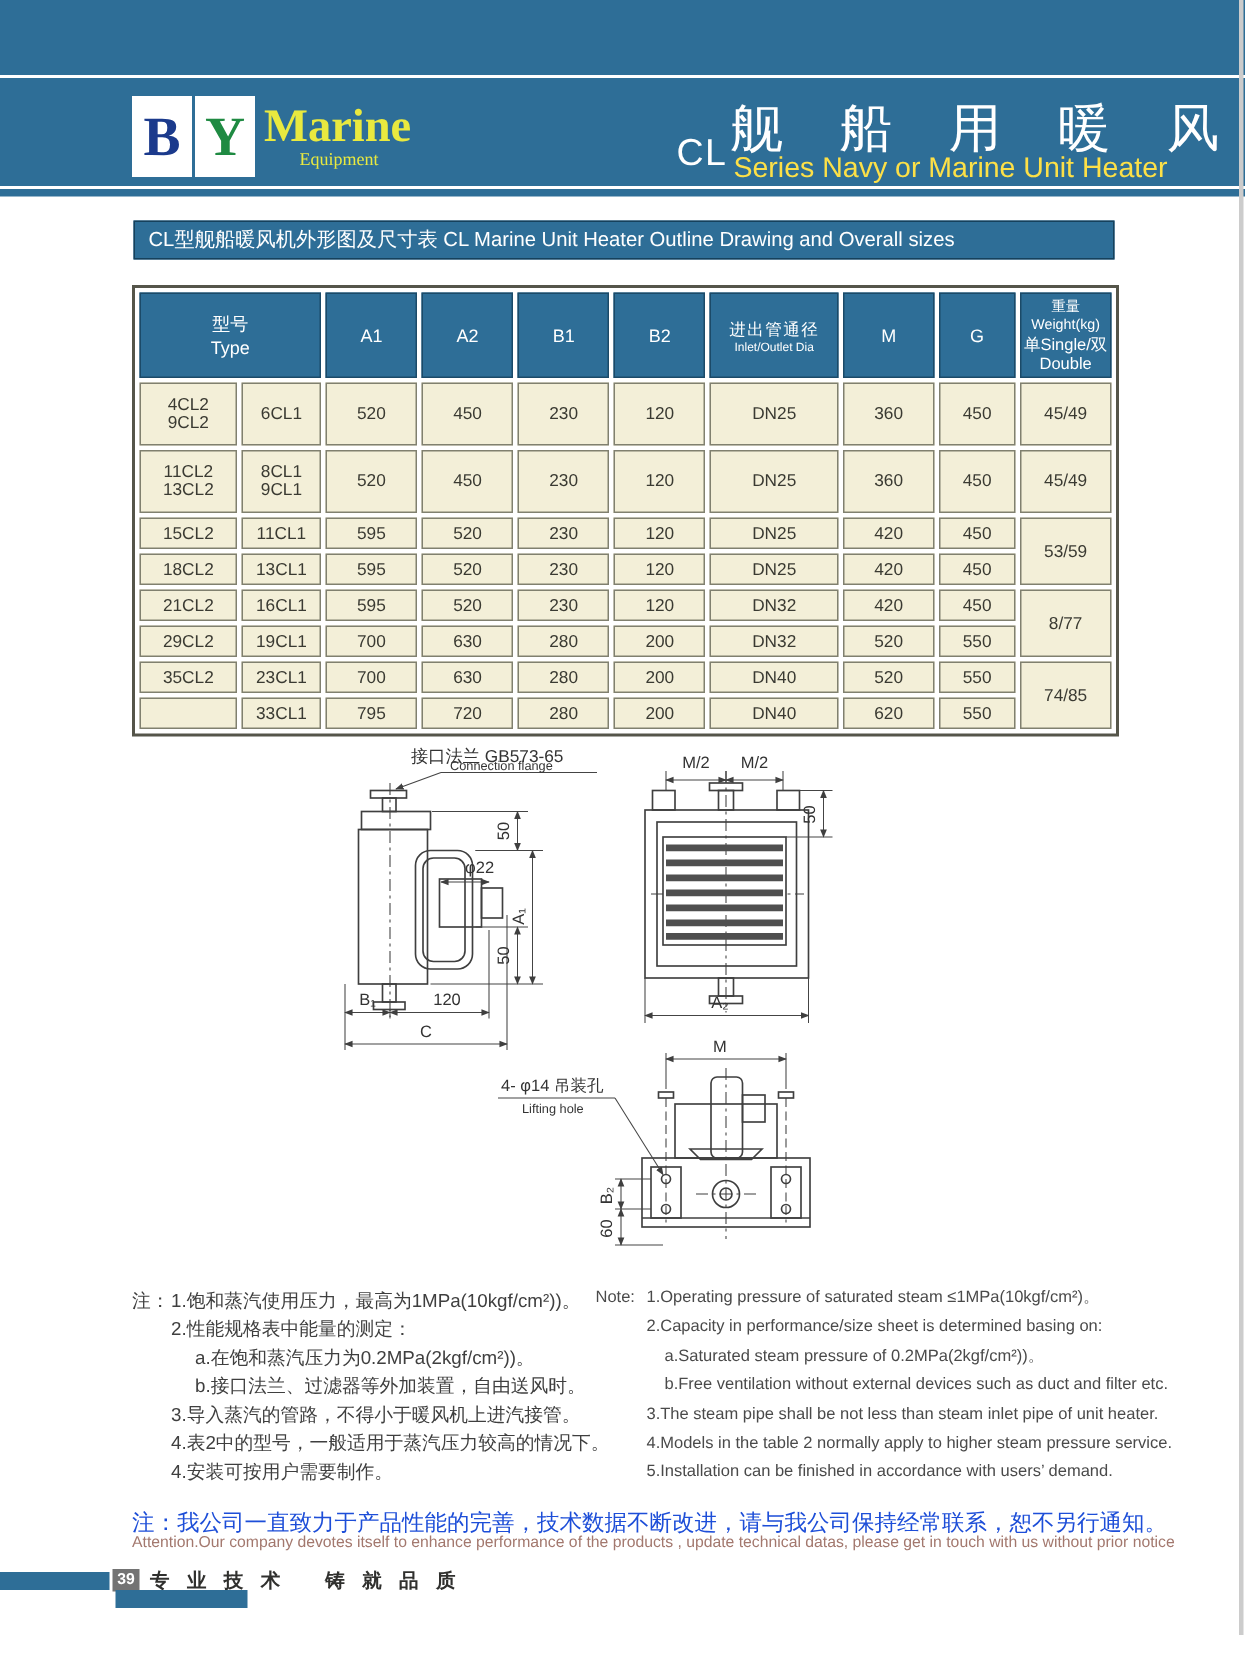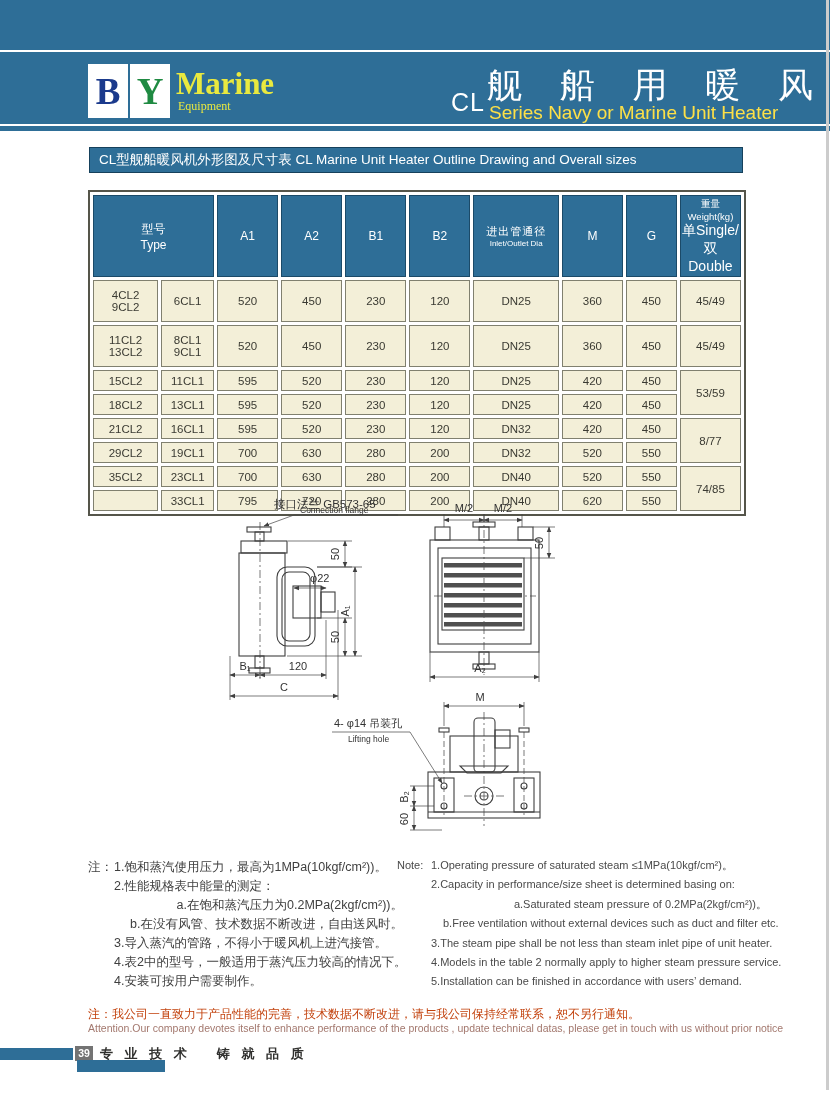--- a/index.html
+++ b/index.html
@@ -9,21 +9,21 @@
   
   .banner{position:absolute;left:0;top:0;width:830px;height:131px;background:#2e6e97;}
   .banner-line-top{position:absolute;left:0;top:50px;width:830px;height:2px;background:#ffffff;}
   .banner-line-bottom{position:absolute;left:0;top:124px;width:830px;height:2px;background:#ffffff;}
   .logo{position:absolute;left:88px;top:64px;display:flex;align-items:flex-start;}
   .logo-box{width:40px;height:54px;background:#ffffff;display:flex;align-items:center;justify-content:center;
             font-family:"Liberation Serif",serif;font-weight:bold;font-size:37px;margin-right:2px;}
   .logo-b{color:#1b3a8c;} .logo-y{color:#1f8a42;}
   .logo-words{margin-left:4px;line-height:1;}
   .logo-marine{font-family:"Liberation Serif",serif;font-weight:bold;font-size:31px;color:#e9e93f;display:block;margin-top:4px;}
-  .logo-equip{font-family:"Liberation Serif",serif;font-size:12px;color:#e9e93f;display:block;margin-top:1px;margin-left:2px;}
+  .logo-equip{font-family:"Liberation Serif",serif;font-size:12px;color:#e9e93f;display:block;margin-top:1px;margin-left:2px;text-align:center;}
   .cl-code{position:absolute;left:451px;top:88px;color:#ffffff;font-size:25px;letter-spacing:1px;}
   .title-cn{position:absolute;left:487px;top:62px;color:#ffffff;font-size:35px;letter-spacing:14px;white-space:nowrap;}
   .subtitle-en{position:absolute;left:489px;top:102px;color:#fde047;font-size:19px;white-space:nowrap;}
 
   
   .section-bar{position:absolute;left:89px;top:147px;width:654px;height:26px;background:#2e6e97;
                border:1px solid #16415c;box-sizing:border-box;}
   .section-bar span{display:block;color:#ffffff;font-size:13.5px;line-height:23px;padding-left:9px;white-space:nowrap;}
 
   
@@ -31,33 +31,33 @@
   table.spec{border-collapse:separate;border-spacing:3px;background:#ffffff;border:2px solid #55554a;width:658px;}
   table.spec th{background:#2e6e97;color:#ffffff;border:1px solid #1b4a68;font-weight:normal;
                 font-size:12px;padding:2px 1px;}
   table.spec td{background:#f3efd8;color:#3a3a32;border:1px solid #80806f;text-align:center;
                 font-size:11.5px;height:19px;padding:0 2px;}
   td.tall{height:40px;}
   .two{display:flex;flex-direction:column;justify-content:center;height:36px;padding:2px 0;}
   .hdr-sub{font-size:8px;display:block;}
   .hdr-dia-cn{font-size:11px;display:block;letter-spacing:1px;}
   .hdr-w1{font-size:9.5px;display:block;text-align:center;}
-  .hdr-w2{font-size:14px;display:block;}
+  .hdr-w2{font-size:11px;display:block;}
 
   
   .notes-cn{position:absolute;left:88px;top:858px;width:315px;font-size:12.5px;line-height:19px;color:#3f3f3f;}
   .notes-en{position:absolute;left:397px;top:856px;width:370px;font-size:11px;line-height:19.4px;color:#4a4a4a;}
   .notes-label{position:absolute;left:0;top:0;}
   .nline{padding-left:26px;white-space:nowrap;}
   .notes-en .nline{padding-left:34px;}
-  .nline.sub{padding-left:42px;text-align:right;}
+  .nline.sub{padding-left:42px;}
   .notes-en .nline.sub{padding-left:46px;}
 
   
-  .attention-cn{position:absolute;left:88px;top:1006px;font-size:12px;color:#c2410c;white-space:nowrap;}
+  .attention-cn{position:absolute;left:88px;top:1006px;font-size:15px;color:#1d4ed8;white-space:nowrap;}
   .attention-en{position:absolute;left:88px;top:1022px;font-size:10.5px;color:#a3786e;white-space:nowrap;}
 
   
   .footer-bar-left{position:absolute;left:0;top:1048px;width:73px;height:12px;background:#2e6e97;}
   .footer-page{position:absolute;left:75px;top:1046px;width:18px;height:15px;background:#737373;color:#ffffff;
                font-size:10.5px;font-weight:bold;text-align:center;line-height:15px;}
   .footer-slogan{position:absolute;left:100px;top:1045px;font-size:13px;font-weight:bold;color:#30302e;letter-spacing:4px;}
   .footer-slogan .gap{display:inline-block;width:26px;}
   .footer-bar-under{position:absolute;left:77px;top:1060px;width:88px;height:12px;background:#2e6e97;}
   .scan-edge{position:absolute;left:826px;top:0;width:3px;height:1090px;background:#cccccc;}
@@ -380,21 +380,21 @@
   <text x="222" y="257" font-size="11">4- φ14 吊装孔</text>
   <text x="236" y="272" font-size="8.5">Lifting hole</text>
 </svg>
 </div>
 
 <div class="notes-cn">
   <span class="notes-label">注：</span>
   <div class="nline">1.饱和蒸汽使用压力，最高为1MPa(10kgf/cm²))。</div>
   <div class="nline">2.性能规格表中能量的测定：</div>
   <div class="nline sub">a.在饱和蒸汽压力为0.2MPa(2kgf/cm²))。</div>
-  <div class="nline sub">b.在没有风管、技术数据不断改进，自由送风时。</div>
+  <div class="nline sub">b.接口法兰、过滤器等外加装置，自由送风时。</div>
   <div class="nline">3.导入蒸汽的管路，不得小于暖风机上进汽接管。</div>
   <div class="nline">4.表2中的型号，一般适用于蒸汽压力较高的情况下。</div>
   <div class="nline">4.安装可按用户需要制作。</div>
 </div>
 
 <div class="notes-en">
   <span class="notes-label">Note:</span>
   <div class="nline">1.Operating pressure of saturated steam ≤1MPa(10kgf/cm²)。</div>
   <div class="nline">2.Capacity in performance/size sheet is determined basing on:</div>
   <div class="nline sub">a.Saturated steam pressure of 0.2MPa(2kgf/cm²))。</div>

